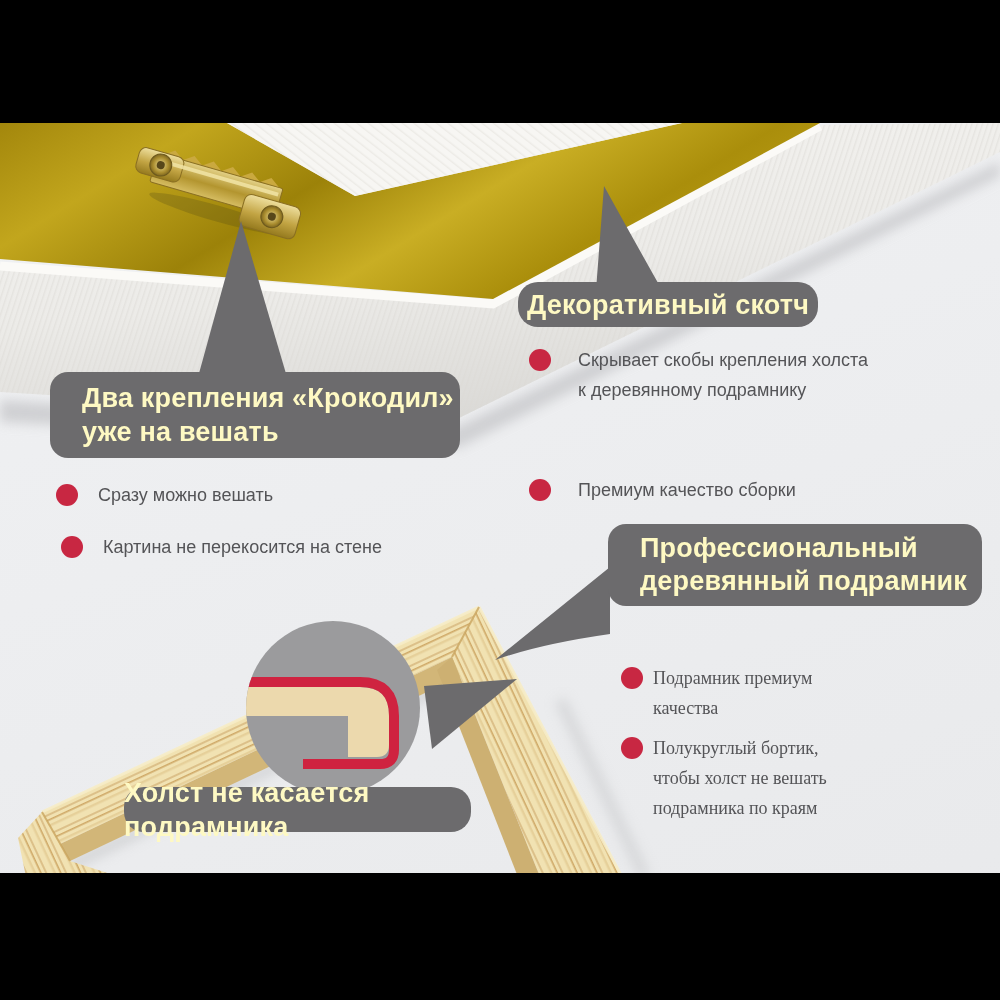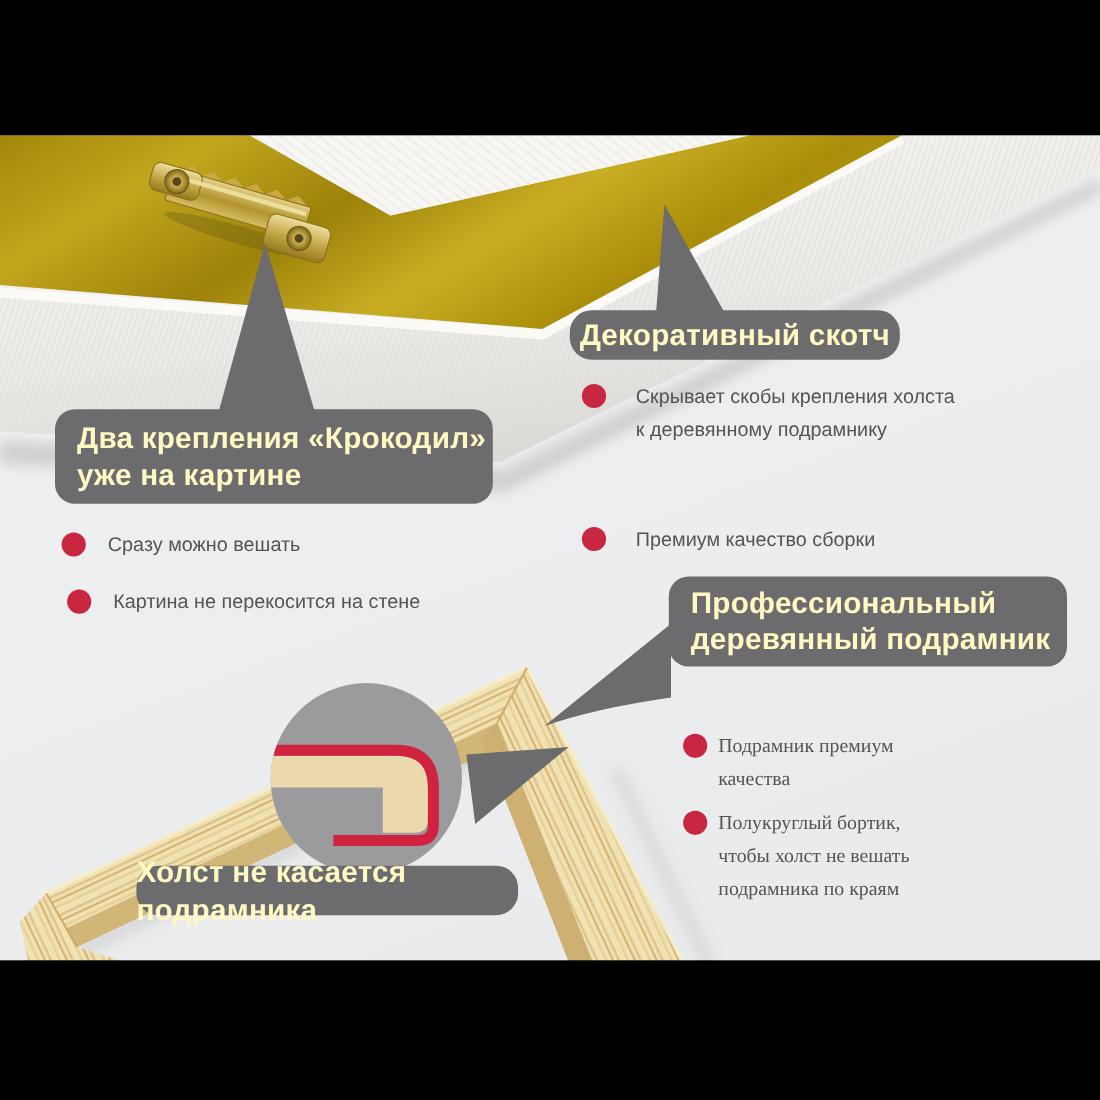--- a/index.html
+++ b/index.html
@@ -6,21 +6,21 @@
   #stage{position:relative;width:1000px;height:1000px;overflow:hidden;
          background:linear-gradient(160deg,#f1f2f4 0%,#edeef0 45%,#e8e9eb 100%);
          font-family:"Liberation Sans","DejaVu Sans",sans-serif;}
   #scene{position:absolute;left:0;top:0;z-index:1;}
   .letterbox{position:absolute;left:0;width:1000px;background:#000;z-index:9;}
   #bar-top{top:0;height:123px;}
   #bar-bottom{top:873px;height:127px;}
   .label{position:absolute;z-index:5;background:#6c6b6d;color:#fef9c3;border-radius:18px;
          display:flex;flex-direction:column;justify-content:center;
          font-weight:bold;font-size:27px;line-height:34px;letter-spacing:.2px;}
-  .label.pad{padding-left:20px;}
+  .label.pad{padding-left:32px;}
   .label.center{align-items:center;border-radius:20px;font-size:27px;}
   #label-hangers{left:50px;top:372px;width:378px;height:86px;}
   #label-tape{left:518px;top:282px;width:300px;height:45px;}
   #label-stretcher{left:608px;top:524px;width:342px;height:82px;line-height:33px;}
   #label-gap{left:124px;top:787px;width:347px;height:45px;}
   .brow{position:absolute;z-index:5;display:flex;align-items:flex-start;}
   .dot{width:22px;height:22px;border-radius:50%;background:#c82742;flex:0 0 auto;margin-top:4px;}
   .btxt{color:#545457;font-size:18px;line-height:30px;}
   .gap20{margin-left:20px;} .gap27{margin-left:27px;} .gap25{margin-left:10px;font-family:Liberation Serif, serif;}
   #b-h1{left:56px;top:480px;} #b-h2{left:61px;top:532px;}
@@ -139,21 +139,21 @@
       <circle cx="333" cy="708" r="87" fill="#9b9b9d"></circle>
       <g clip-path="url(#clInset)">
         <path d="M240,687 L360,687 Q389,687 389,714 L389,745 Q389,757 377,757 L348,757 L348,716 L240,716 Z" fill="#ecd9ad"></path>
         <path d="M238,682 L360,682 Q394,682 394,716 L394,750 Q394,764 380,764 L303,764" stroke="#cf2340" stroke-width="10" fill="none"></path>
       </g>
     </g>
   </svg>
 
   <div class="label pad" id="label-hangers">
     <span class="line">Два крепления «Крокодил»</span>
-    <span class="line">уже на картине</span>
+    <span class="line">уже на вешать</span>
   </div>
 
   <div class="label center" id="label-tape">
     <span class="line">Декоративный скотч</span>
   </div>
 
   <div class="label pad" id="label-stretcher">
     <span class="line">Профессиональный</span>
     <span class="line">деревянный подрамник</span>
   </div>

